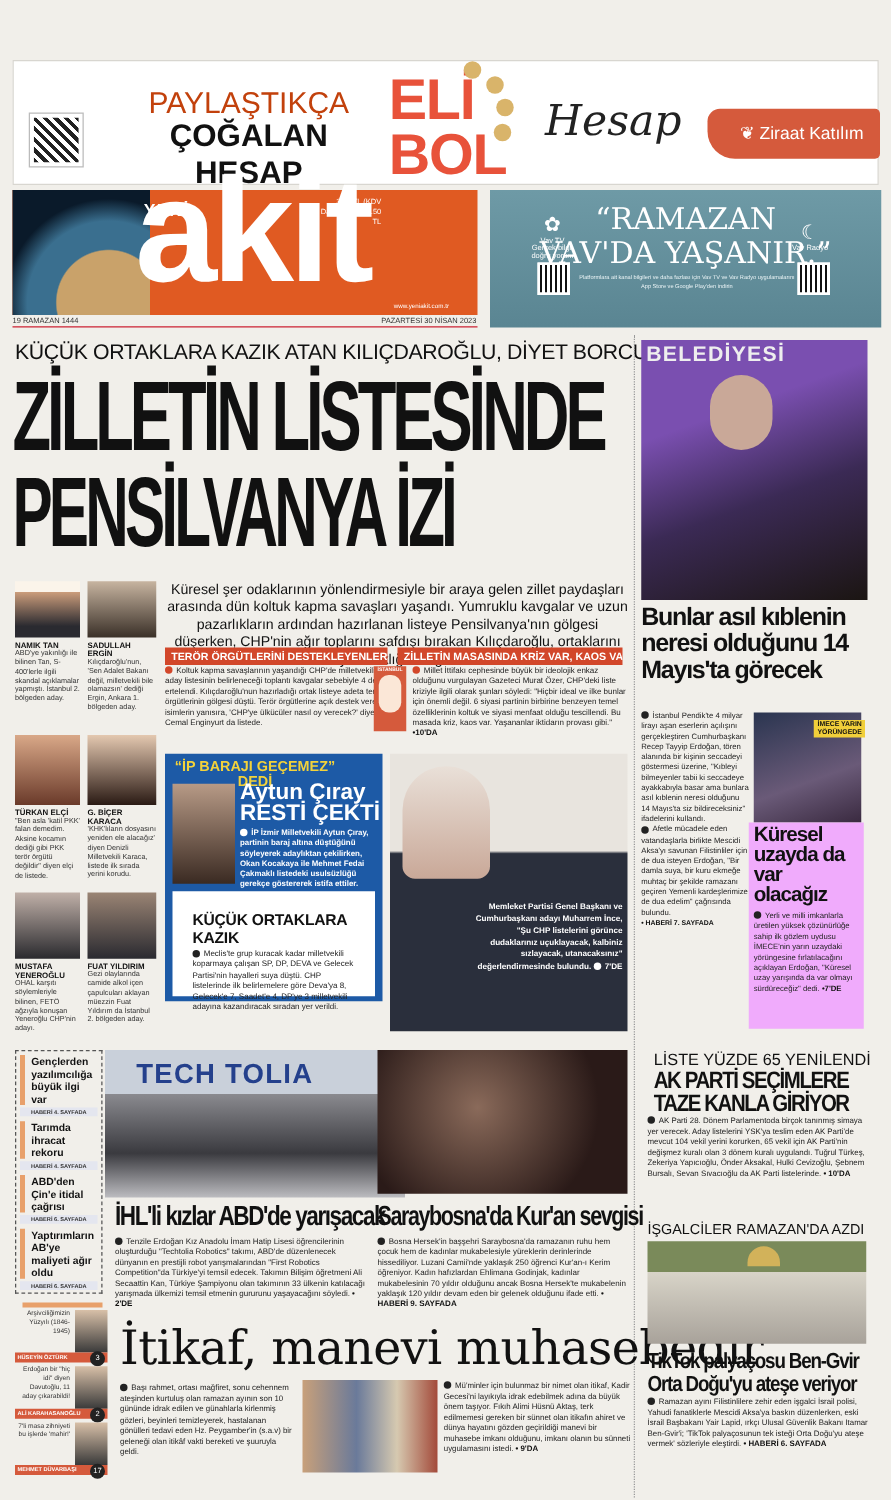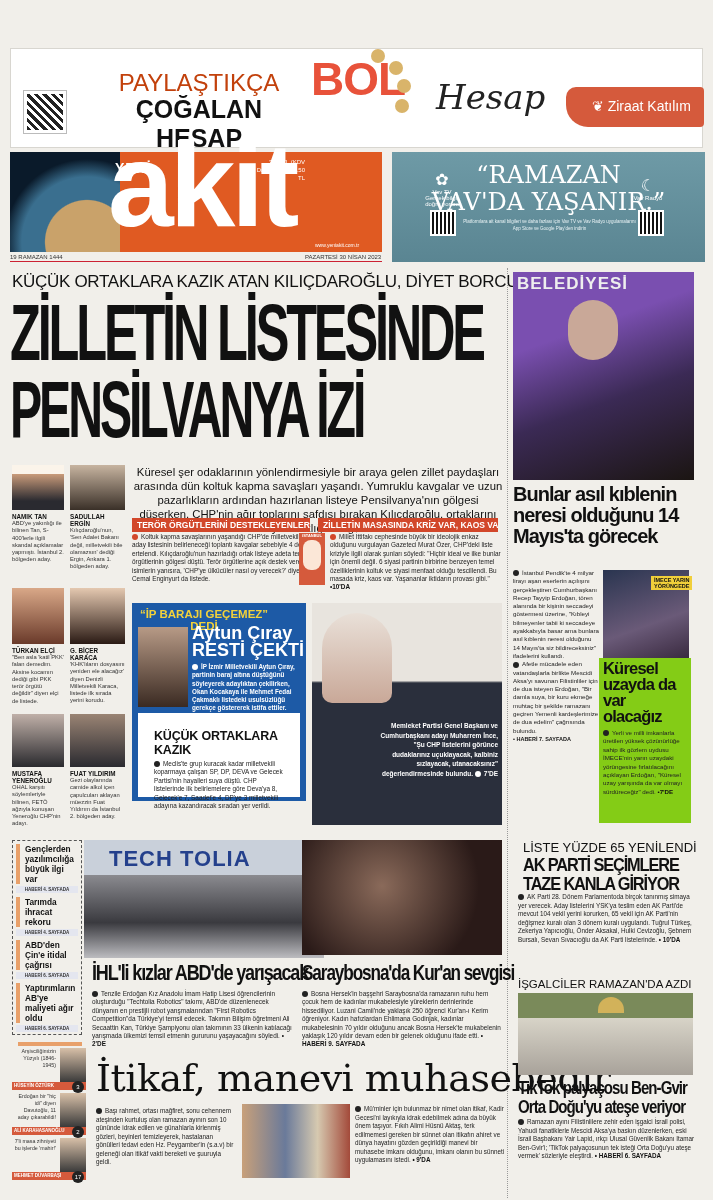--- a/index.html
+++ b/index.html
@@ -58,21 +58,21 @@
 #ince{left:312px;top:603px;width:190px;height:222px;background:linear-gradient(180deg,#e8e4de 0 35%,#2a2f3c 36%)}
 #incehead{left:80px;top:5px;text-align:right;width:105px;font-size:23px;line-height:22px;font-weight:900;color:#d83c1a}
 #incetext{left:62px;top:118px;width:124px;text-align:right;font-size:6.5px;line-height:9.6px;color:#fff;font-weight:700}
 
 #erd{left:513px;top:272px;width:181px;height:208px;background:linear-gradient(160deg,#7a4fb0 0 30%,#3b2a55 60%,#1b1512)}
 #erdtext{left:4px;top:2px;color:#eee;font-size:17px;font-weight:700;letter-spacing:1px}
 #rh1{left:513px;top:484px;width:190px;font-size:20px;line-height:21px;font-weight:900;letter-spacing:-1px}
 #rcol1{left:513px;top:569px;width:86px}
 #imece{left:603px;top:570px;width:86px;height:88px;background:linear-gradient(160deg,#2a3550,#6a5a78 60%,#3a2a40)}
 #imecetag{left:48px;top:6px;background:#f1cf3a;color:#111;font-size:5.5px;font-weight:700;padding:1px 3px;line-height:6px;text-align:center}
-#imecebox{left:599px;top:658px;width:92px;height:165px;background:#84cc16;padding:2px 4px}
+#imecebox{left:599px;top:658px;width:92px;height:165px;background:#f0abfc;padding:2px 4px}
 #imeceh{font-size:16.5px;line-height:16px;font-weight:900;letter-spacing:-.8px;margin-bottom:5px}
 
 #rail{left:12px;top:840px;width:70px;height:195px;border:1px dashed #555;padding:3px}
 .railitem{border-left:4px solid #e8a06a;padding-left:5px;font-size:8.3px;line-height:10px;font-weight:700;margin-bottom:2px;color:#111}
 .railsrc{background:#e4e6ef;font-size:4.5px;font-weight:700;text-align:center;padding:1px;margin-bottom:4px;color:#333}
 .colw{left:12px;width:74px;height:48px}
 .colw .pic{position:absolute;right:0;top:0;width:26px;height:34px;background:linear-gradient(#d8c0a8,#3a3a3a)}
 .colw .txt{position:absolute;right:30px;top:0;width:42px;text-align:right;font-size:5.3px;line-height:7px;color:#333}
 .colw .bar{position:absolute;left:0;bottom:6px;width:74px;height:8px;background:#d55a3c;color:#fff;font-size:4.5px;padding:1px 2px;font-weight:700}
 .colw .num{position:absolute;right:2px;bottom:3px;width:12px;height:12px;border-radius:50%;background:#222;color:#fff;font-size:6px;text-align:center;line-height:12px}
@@ -100,20 +100,21 @@
 .src{font-weight:700;color:#111}
 </style>
 </head>
 <body>
 
 <div id="ad" class="abs">
   <div id="qr1" class="abs"></div>
   <div id="pay1" class="abs">PAYLAŞTIKÇA</div>
   <div id="pay2" class="abs">ÇOĞALAN HESAP</div>
   <div id="eli" class="abs">
+    <div>ELİ</div>
     <div>BOL</div>
   </div>
   <div class="coin" style="left:360px;top:0px"></div>
   <div class="coin" style="left:378px;top:12px"></div>
   <div class="coin" style="left:386px;top:30px"></div>
   <div class="coin" style="left:384px;top:50px"></div>
   <div id="hesap" class="abs">Hesap</div>
   <div id="ziraat" class="abs"><span>❦ </span><span>Ziraat Katılım</span></div>
 </div>
 

